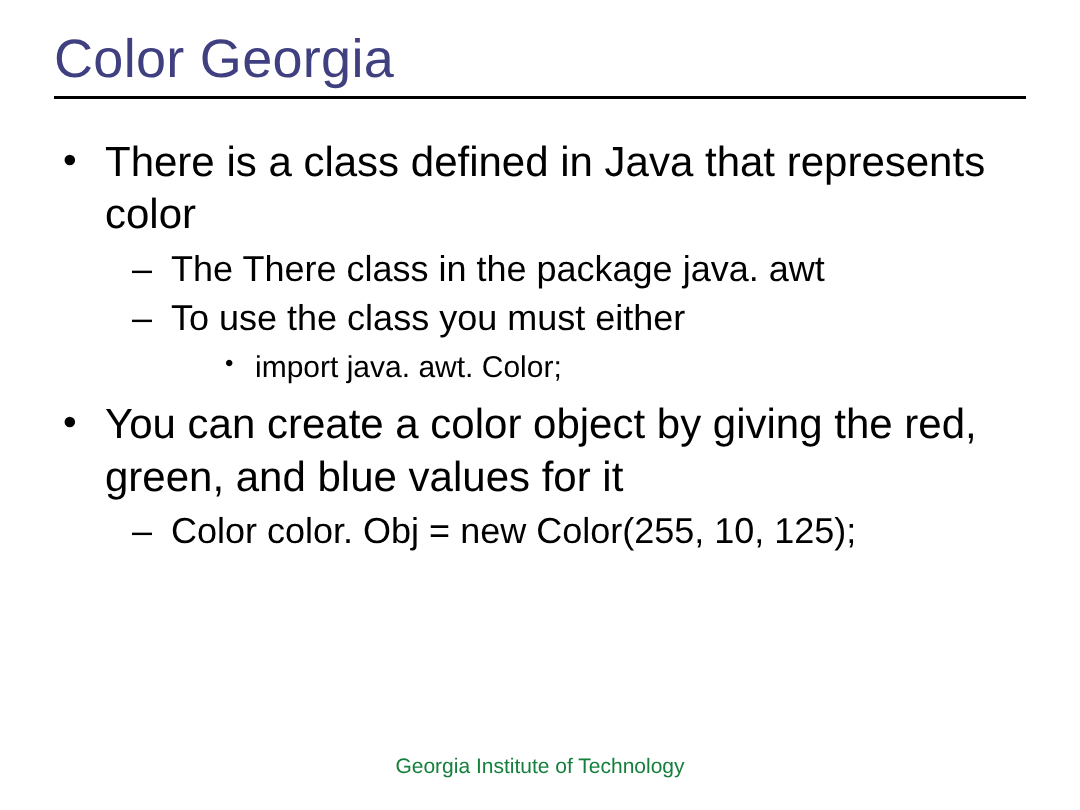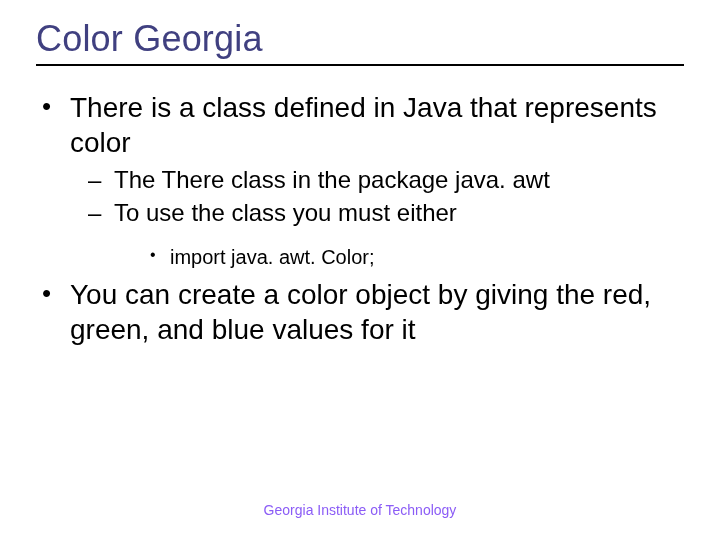--- a/index.html
+++ b/index.html
@@ -75,21 +75,21 @@
     margin-bottom: 2px;
   }
   .l2 > li::before {
     content: "–";
     position: absolute;
     left: 0;
     top: 0;
   }
   
   .l3 {
-    margin-top: 16px;
+    margin-top: 4px;
     margin-bottom: 6px;
   }
   .l3 > li {
     position: relative;
     padding-left: 20px;
     margin-left: 36px;
     font-size: 20px;
     line-height: 1.35;
     margin-bottom: 2px;
   }
@@ -99,21 +99,21 @@
     left: 0;
     top: 0;
     font-size: 16px;
   }
   .footer {
     position: absolute;
     bottom: 22px;
     width: 720px;
     text-align: center;
     font-size: 14px;
-    color: #8b5cf6;
+    color: #15803d;
   }
 </style>
 </head>
 <body>
 
 <div class="slide">
 
   <div class="title-wrap">
     <h1 class="title">Color Georgia</h1>
     <hr class="title-rule">
@@ -132,19 +132,24 @@
             <ul class="l3">
               <li>
                 <span>import java. awt. Color;</span>
               </li>
             </ul>
           </li>
         </ul>
       </li>
       <li>
         <span>You can create a color object by giving the red, green, and blue values for it</span>
+        <ul class="l2">
+          <li>
+            <span>Color color. Obj = new Color(255, 10, 125);</span>
+          </li>
+        </ul>
       </li>
     </ul>
   </div>
 
   <div class="footer">Georgia Institute of Technology</div>
 
 </div>
 
 </body></html>

